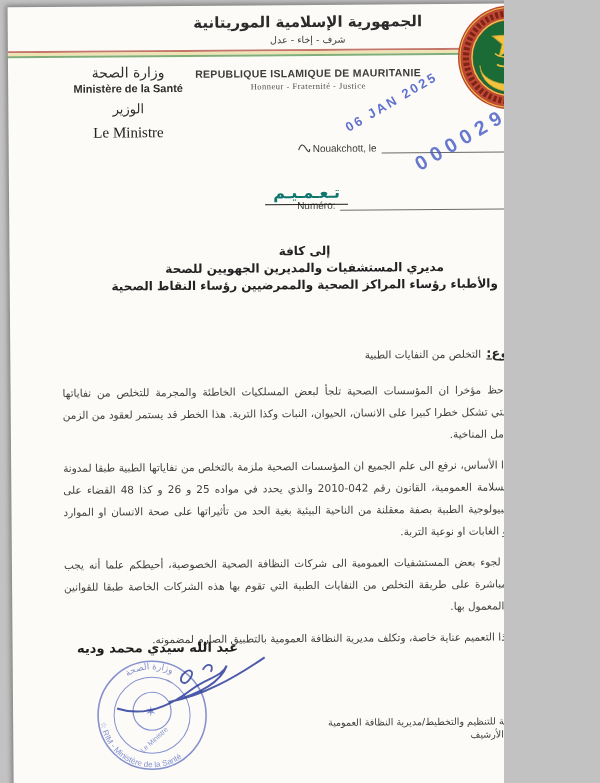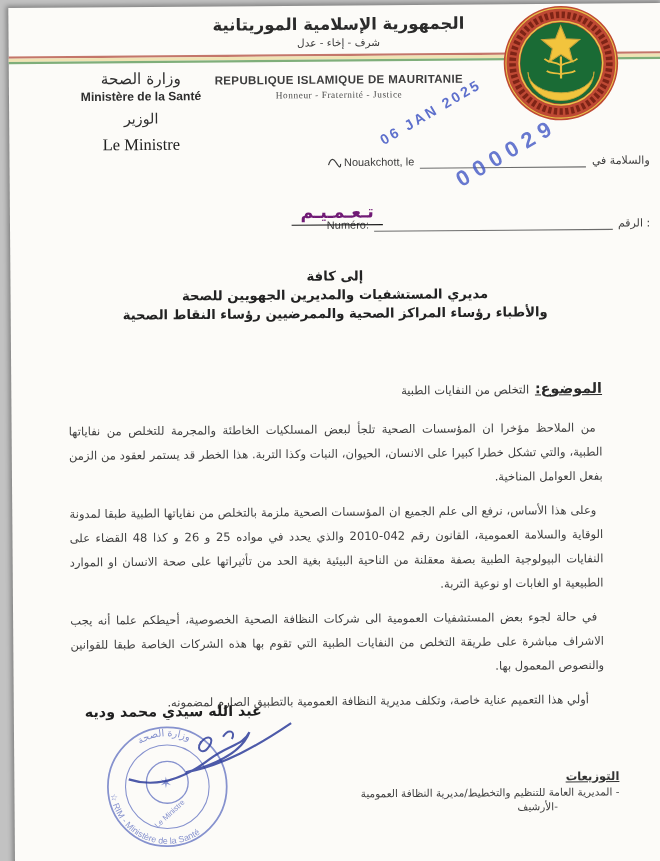--- a/index.html
+++ b/index.html
@@ -1,17 +1,17 @@
 <!DOCTYPE html>
 <html><head>
 <meta charset="utf-8">
 <style>
   html,body{margin:0;padding:0;}
   body{width:600px;height:783px;background:#c2c2c2;font-family:"DejaVu Sans",sans-serif;overflow:hidden;}
-  .scan{position:relative;width:600px;height:783px;overflow:hidden;}
+  .scan{position:relative;width:504px;height:783px;overflow:hidden;}
   .page{position:absolute;left:10px;top:5px;width:595px;height:788px;background:#fcfbf8;
         transform:rotate(-0.45deg);transform-origin:50% 40%;box-shadow:-2px -2px 5px rgba(0,0,0,.35);}
   .abs{position:absolute;}
   
   .hdr-ar{left:120px;top:8px;width:360px;text-align:center;font-weight:bold;font-size:15px;color:#2b2b2b;}
   .hdr-ar-motto{left:120px;top:29px;width:360px;text-align:center;font-size:9.5px;color:#3a3a3a;}
   .band{left:0;top:44px;width:595px;z-index:1;}
   .band .r{height:2px;background:#c4766a;}
   .band .y{height:3px;background:#efe3b4;}
   .band .g{height:2px;background:#7fae7a;}
@@ -34,21 +34,21 @@
   .ref-ar{white-space:nowrap;font-size:10px;}
   .hand-mark{margin-right:2px;}
   .date-stamp{left:338px;top:116px;transform:rotate(-30deg);transform-origin:left center;
       color:#4358c5;font-family:"Liberation Sans",sans-serif;font-weight:bold;font-size:13px;
       letter-spacing:2.5px;opacity:.85;white-space:nowrap;z-index:3;}
   .num-stamp{left:408px;top:150px;transform:rotate(-30deg);transform-origin:left center;
       color:#4358c5;font-family:"Liberation Sans",sans-serif;font-weight:bold;font-size:20px;
       letter-spacing:6px;opacity:.8;white-space:nowrap;z-index:3;}
   
   .doc-title{left:0;top:178px;width:595px;text-align:center;}
-  .doc-title span{font-size:16px;font-weight:bold;color:#701a75;border-bottom:1.6px solid #1c1c1c;padding:0 8px 2px;text-align:right;}
+  .doc-title span{font-size:16px;font-weight:bold;color:#0f766e;border-bottom:1.6px solid #1c1c1c;padding:0 8px 2px;text-align:right;}
   
   .addressee{left:80px;top:238px;width:430px;text-align:center;direction:rtl;
       font-weight:bold;font-size:12px;color:#222;line-height:17px;}
   
   .subject{left:180px;right:58px;top:339px;direction:rtl;text-align:right;color:#2a2a2a;}
   .subj-label{font-weight:bold;font-size:13px;text-decoration:underline;}
   .subj-text{font-size:10.5px;color:#3d3d3d;margin-top:24px;}
   
   .body-text{left:52px;right:58px;top:375px;direction:rtl;text-align:justify;
       font-size:10.5px;color:#3f3f3f;line-height:22px;}

